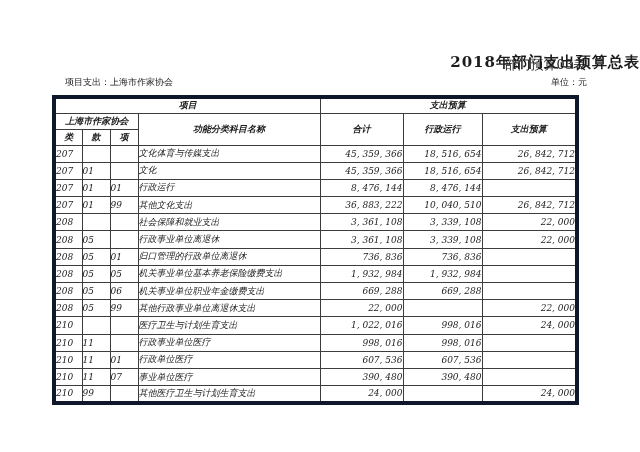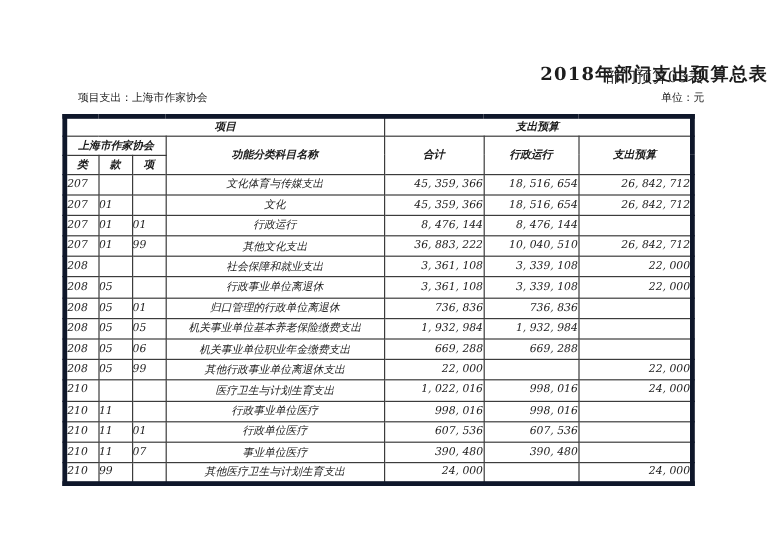--- a/index.html
+++ b/index.html
@@ -40,21 +40,21 @@
     white-space:nowrap;
     vertical-align:middle;
   }
   table.budget th {
     font-weight:bold; text-align:center;
     font-size:9px;
   }
   tr.hrow  { height:16px; }
   tr.drow  { height:17.2px; }
   td.code  { text-align:left; font-size:8.5px; }
-  td.name  { text-align:center; padding-left:3px;margin-left:32px; }
+  td.name  { text-align:left; padding-left:3px;margin-left:32px; }
   td.num   { text-align:right; padding-right:5px; font-size:8.5px; }
 </style>
 </head>
 <body>
 
 <div class="form-no">部门预算03表</div>
 <div class="doc-title">2018年部门支出预算总表</div>
 <div class="meta-row">
   <span>项目支出：上海市作家协会</span>
   <span>单位：元</span>

